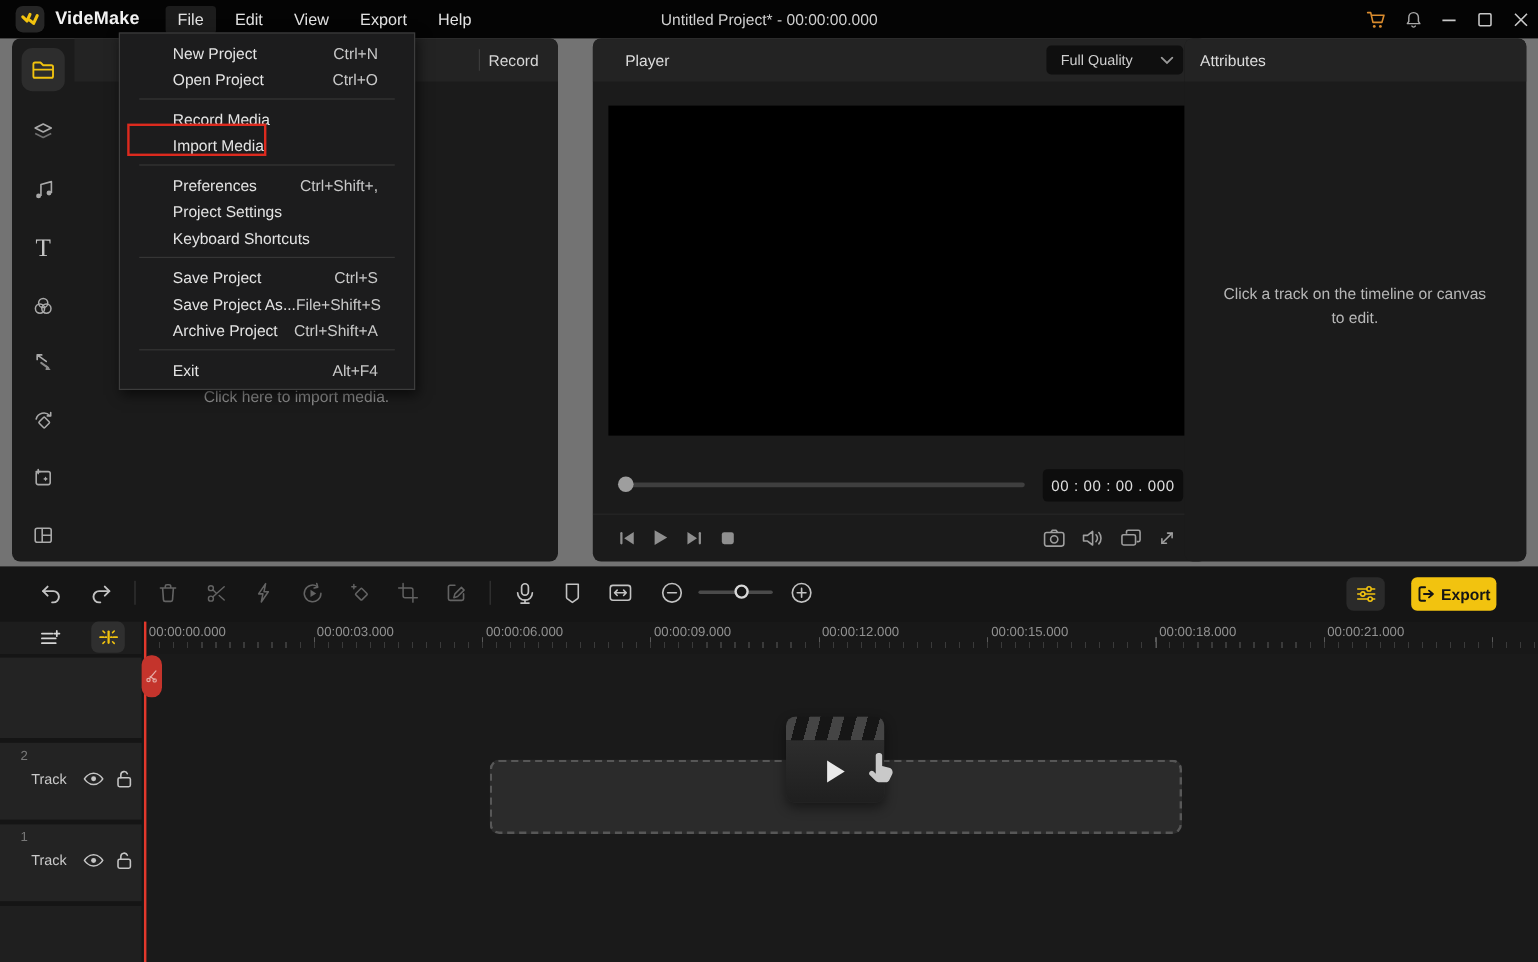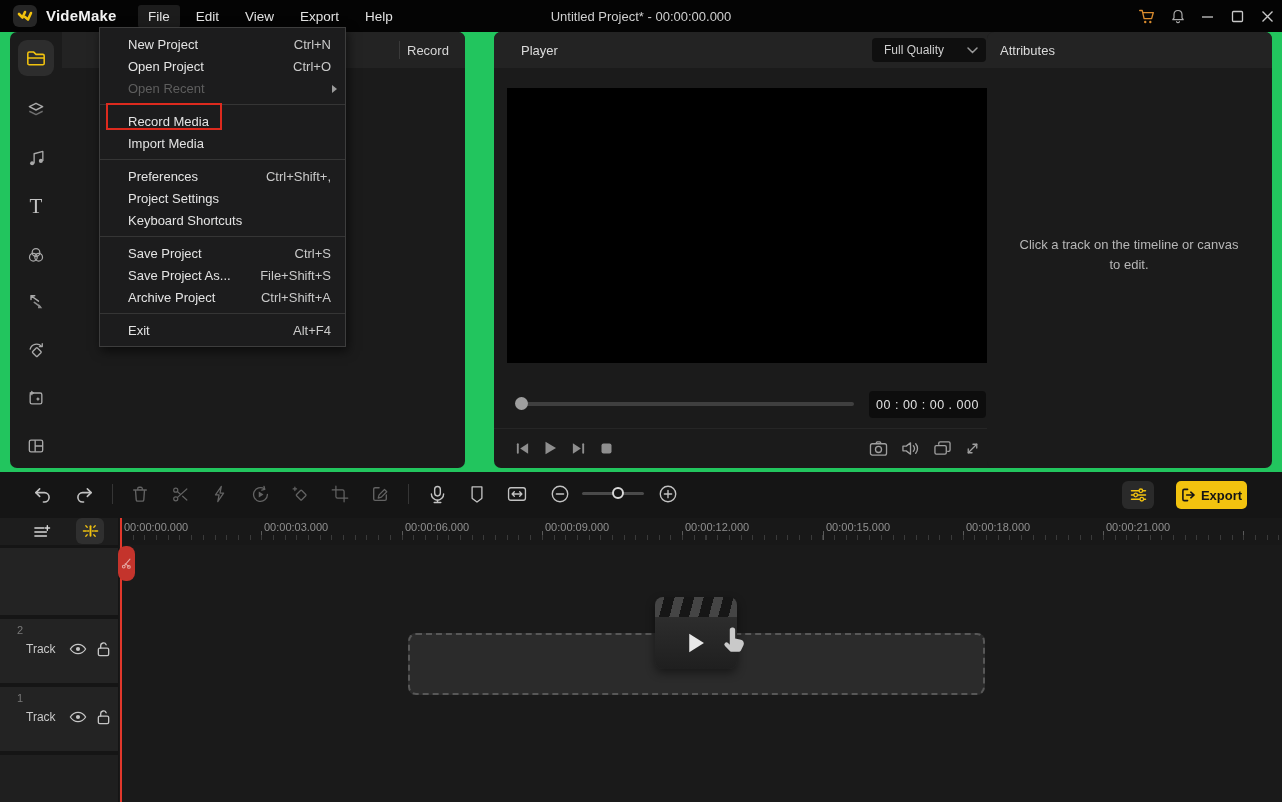--- a/index.html
+++ b/index.html
@@ -3,36 +3,36 @@
 <meta charset="utf-8">
 <style>
   :root{
     --accent:#f2c30f;
     --red:#dc2a1e;
     --playhead:#e2382c;
   }
   *{margin:0;padding:0;box-sizing:border-box;}
   html,body{background:#000;}
   body{font-family:"Liberation Sans","DejaVu Sans",sans-serif;-webkit-font-smoothing:antialiased;}
-  #app{position:relative;width:1282px;height:802px;background:#22c55e;overflow:hidden;}
+  #app{position:relative;width:1282px;height:802px;background:#737373;overflow:hidden;}
   .abs{position:absolute;}
   svg{display:block;}
 
   
   #titlebar{left:0;top:0;width:1282px;height:32px;background:#040404;}
   #logo{left:13px;top:5px;width:24px;height:22px;background:#262626;border-radius:6px;display:flex;align-items:center;justify-content:center;}
   #appname{left:46px;top:7px;font-size:15px;font-weight:bold;color:#f2f2f2;letter-spacing:.2px;}
   #menubar{left:138px;top:0;height:32px;display:flex;align-items:center;gap:6px;}
   .menubar-item{font-size:13.5px;color:#e2e2e2;padding:4px 10px;border-radius:3px;}
   .menubar-item.open{background:#1c1c1c;}
   #wintitle{left:341px;top:0;width:600px;height:32px;display:flex;align-items:center;justify-content:center;font-size:13px;color:#cfcfcf;}
   .titlebtn{top:0;width:30px;height:32px;display:flex;align-items:center;justify-content:center;}
 
   
-  #file-menu{left:99px;top:27px;width:247px;background:#1c1c1d;border:1px solid #3d3d3d;z-index:100;padding:5px 0;box-shadow:2px 4px 10px rgba(0,0,0,.6);}
+  #file-menu{left:99px;top:27px;width:247px;background:#1c1c1d;border:1px solid #3d3d3d;z-index:100;padding:5px 16px;box-shadow:2px 4px 10px rgba(0,0,0,.6);}
   .menu-row{position:relative;height:22px;display:flex;align-items:center;padding:0 14px 0 28px;}
   .menu-row .ml{font-size:13px;color:#e3e3e3;flex:1;white-space:nowrap;}
   .menu-row .ms{font-size:13px;color:#c9c9c9;white-space:nowrap;}
   .menu-row.disabled .ml{color:#5e5e5e;}
   .menu-sep{height:1px;background:#353535;margin:5px 0;}
   .submenu-arrow{position:absolute;right:8px;top:8px;width:0;height:0;border-left:5px solid #9b9b9b;border-top:4px solid transparent;border-bottom:4px solid transparent;}
   #import-annotation{left:6px;top:75px;width:116px;height:27px;border:2px solid var(--red);z-index:5;}
 
   
   .panel{background:#1b1b1b;border-radius:7px;overflow:hidden;}
@@ -505,24 +505,20 @@
 
   <div id="file-menu" class="abs">
     <div class="menu-row">
       <span class="ml">New Project</span>
       <span class="ms">Ctrl+N</span>
     </div>
     <div class="menu-row">
       <span class="ml">Open Project</span>
       <span class="ms">Ctrl+O</span>
     </div>
-    <div class="menu-row disabled">
-      <span class="ml">Open Recent</span>
-      <span class="submenu-arrow"></span>
-    </div>
     <div class="menu-sep"></div>
     <div class="menu-row">
       <span class="ml">Record Media</span>
     </div>
     <div class="menu-row">
       <span class="ml">Import Media</span>
     </div>
     <div class="menu-sep"></div>
     <div class="menu-row">
       <span class="ml">Preferences</span>

